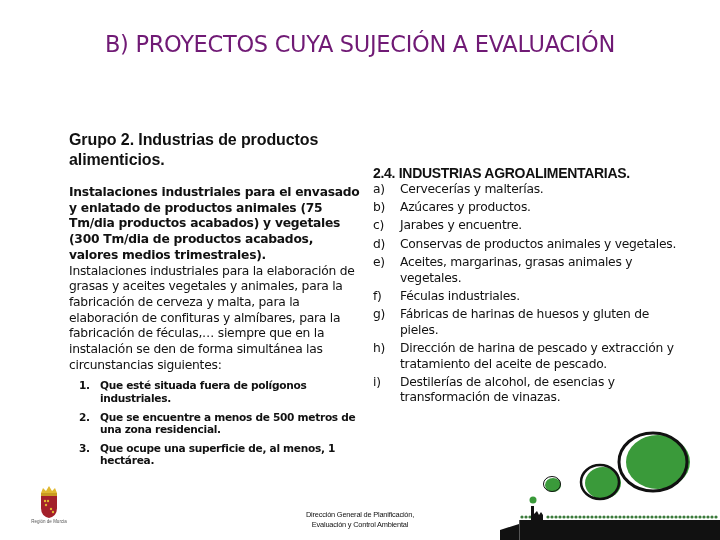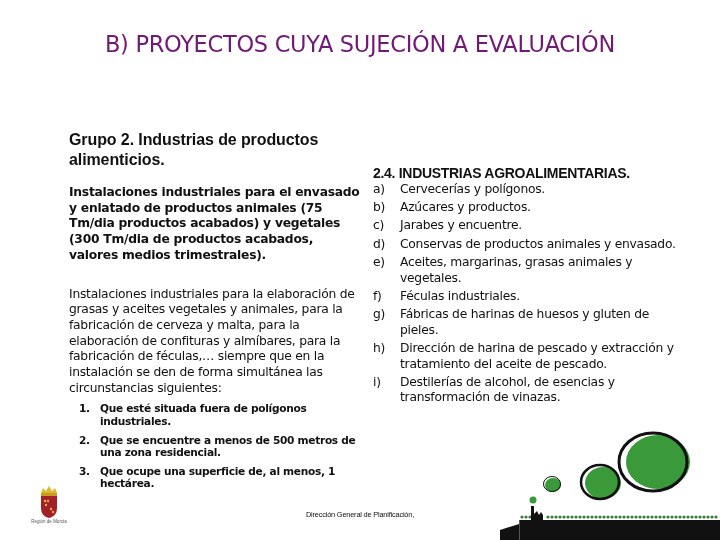--- a/index.html
+++ b/index.html
@@ -18,21 +18,21 @@
     .left-col { position: absolute; left: 69px; top: 130px; width: 295px; }
     .group-heading {
       font-family: Liberation Sans, sans-serif; font-weight: bold;
       font-size: 16px; line-height: 20px; letter-spacing: -0.1px;
     }
     .body-text {
       font-size: 12.3px; line-height: 15.7px; letter-spacing: -0.25px;
       font-family: "DejaVu Sans", sans-serif;
     }
     .para1 { margin-top: 15px; font-weight: bold; }
-    .para2 { margin-top: 23px; }
+    .para2 { }
 
     .conditions { list-style: none; margin-top: 6px; padding-left: 10px; }
     .conditions li {
       display: flex; font-weight: bold; font-size: 10.6px; line-height: 12.6px;
       margin-bottom: 6px; letter-spacing: -0.3px; font-family: "DejaVu Sans", sans-serif;
     }
     .conditions .num { width: 21px; flex: 0 0 21px; }
     .conditions .txt { flex: 1; }
 
     .right-col { position: absolute; left: 373px; top: 165px; width: 315px; }
@@ -88,33 +88,33 @@
       <span class="txt">Que ocupe una superficie de, al menos, 1 hectárea.</span>
     </li>
   </ol>
 </section>
 
 <section class="right-col">
   <div class="right-heading">2.4. INDUSTRIAS AGROALIMENTARIAS.</div>
   <ul class="agro-list">
     <li>
         <span class="mark">a)</span>
-        <span class="txt">Cervecerías y polígonos.</span>
+        <span class="txt">Cervecerías y malterías.</span>
       </li>
     <li>
         <span class="mark">b)</span>
         <span class="txt">Azúcares y productos.</span>
       </li>
     <li>
         <span class="mark">c)</span>
         <span class="txt">Jarabes y encuentre.</span>
       </li>
     <li>
         <span class="mark">d)</span>
-        <span class="txt">Conservas de productos animales y envasado.</span>
+        <span class="txt">Conservas de productos animales y vegetales.</span>
       </li>
     <li>
         <span class="mark">e)</span>
         <span class="txt">Aceites, margarinas, grasas animales y vegetales.</span>
       </li>
     <li>
         <span class="mark">f)</span>
         <span class="txt">Féculas industriales.</span>
       </li>
     <li>
@@ -143,20 +143,21 @@
     <circle cx="20" cy="17" r="1.2" fill="#e0b830"></circle>
     <circle cx="18" cy="21" r="1.2" fill="#e0b830"></circle>
     <circle cx="23" cy="25" r="1.2" fill="#e0b830"></circle>
     <circle cx="25" cy="28" r="1.2" fill="#e0b830"></circle>
   </svg>
 </div>
 <div class="logo-caption">Región de Murcia</div>
 
 <div class="footer-text">
   <div>Dirección General de Planificación,</div>
+  <div>Evaluación y Control Ambiental</div>
 </div>
 
 <div class="decor">
   <svg width="220" height="120" viewBox="0 0 220 120">
 
     <ellipse cx="158" cy="42" rx="32" ry="27" fill="#3a9a3a"></ellipse>
     <ellipse cx="153" cy="42" rx="34" ry="29" fill="none" stroke="#111" stroke-width="3"></ellipse>
 
     <ellipse cx="103" cy="63" rx="18" ry="16" fill="#3a9a3a"></ellipse>
     <ellipse cx="100" cy="62" rx="19" ry="17" fill="none" stroke="#111" stroke-width="2.5"></ellipse>

